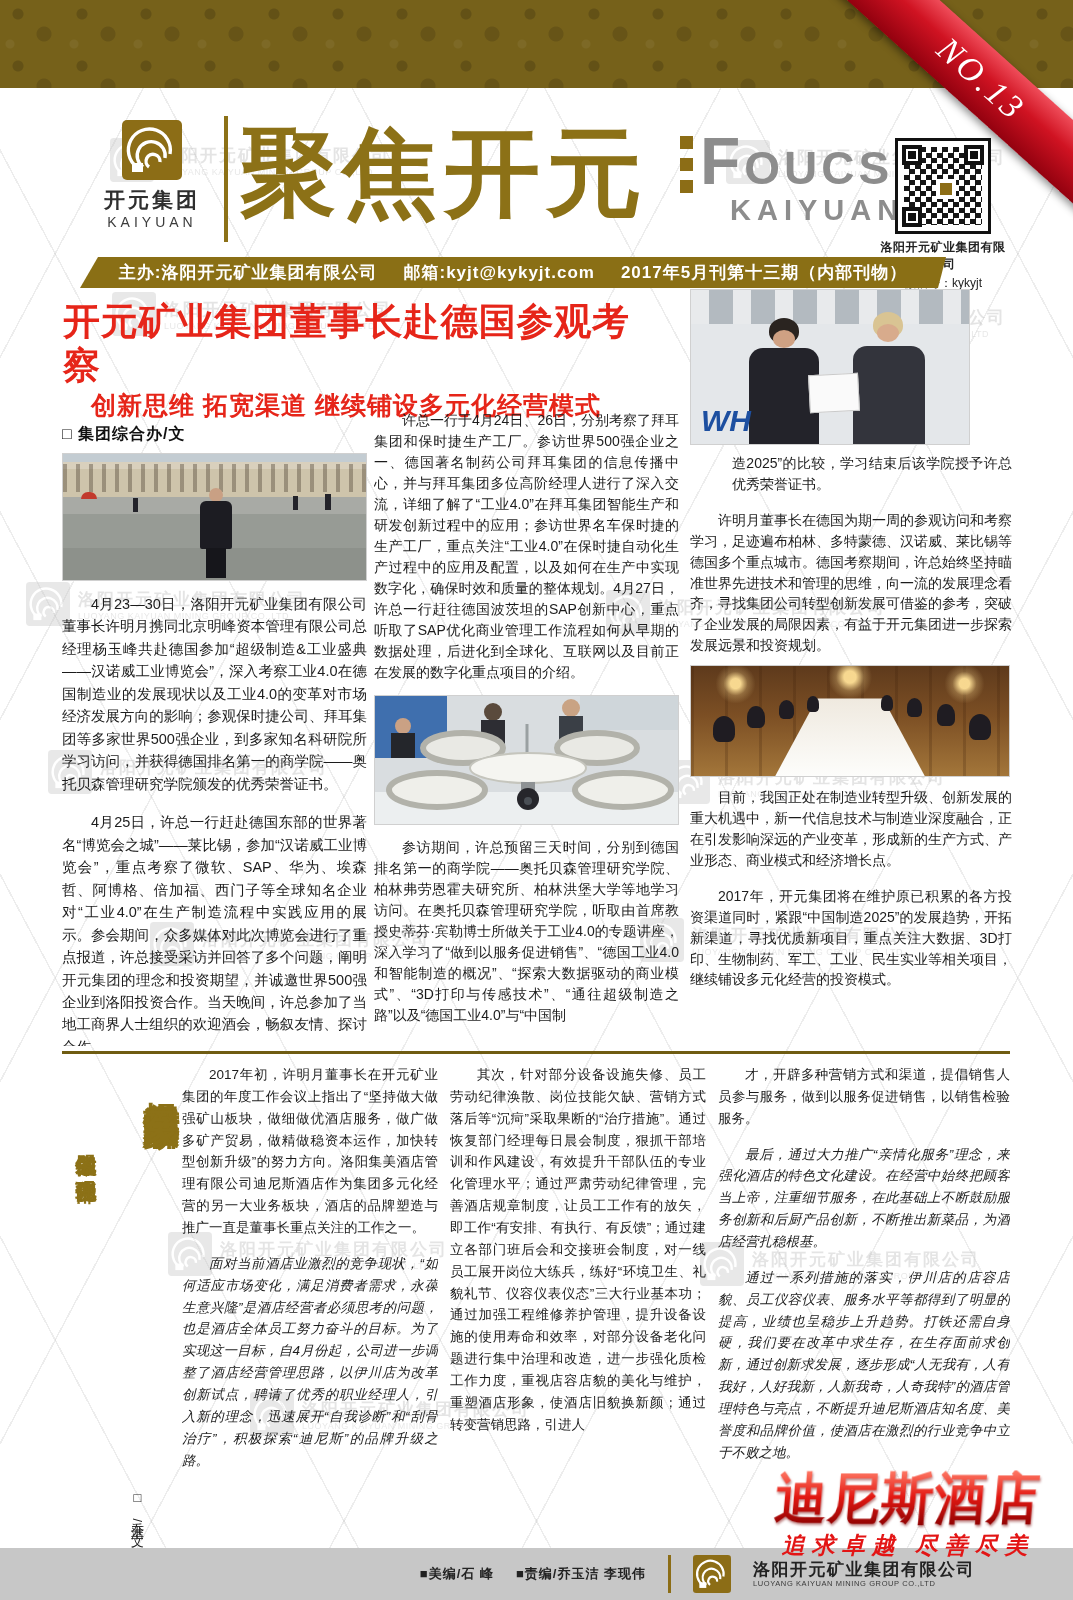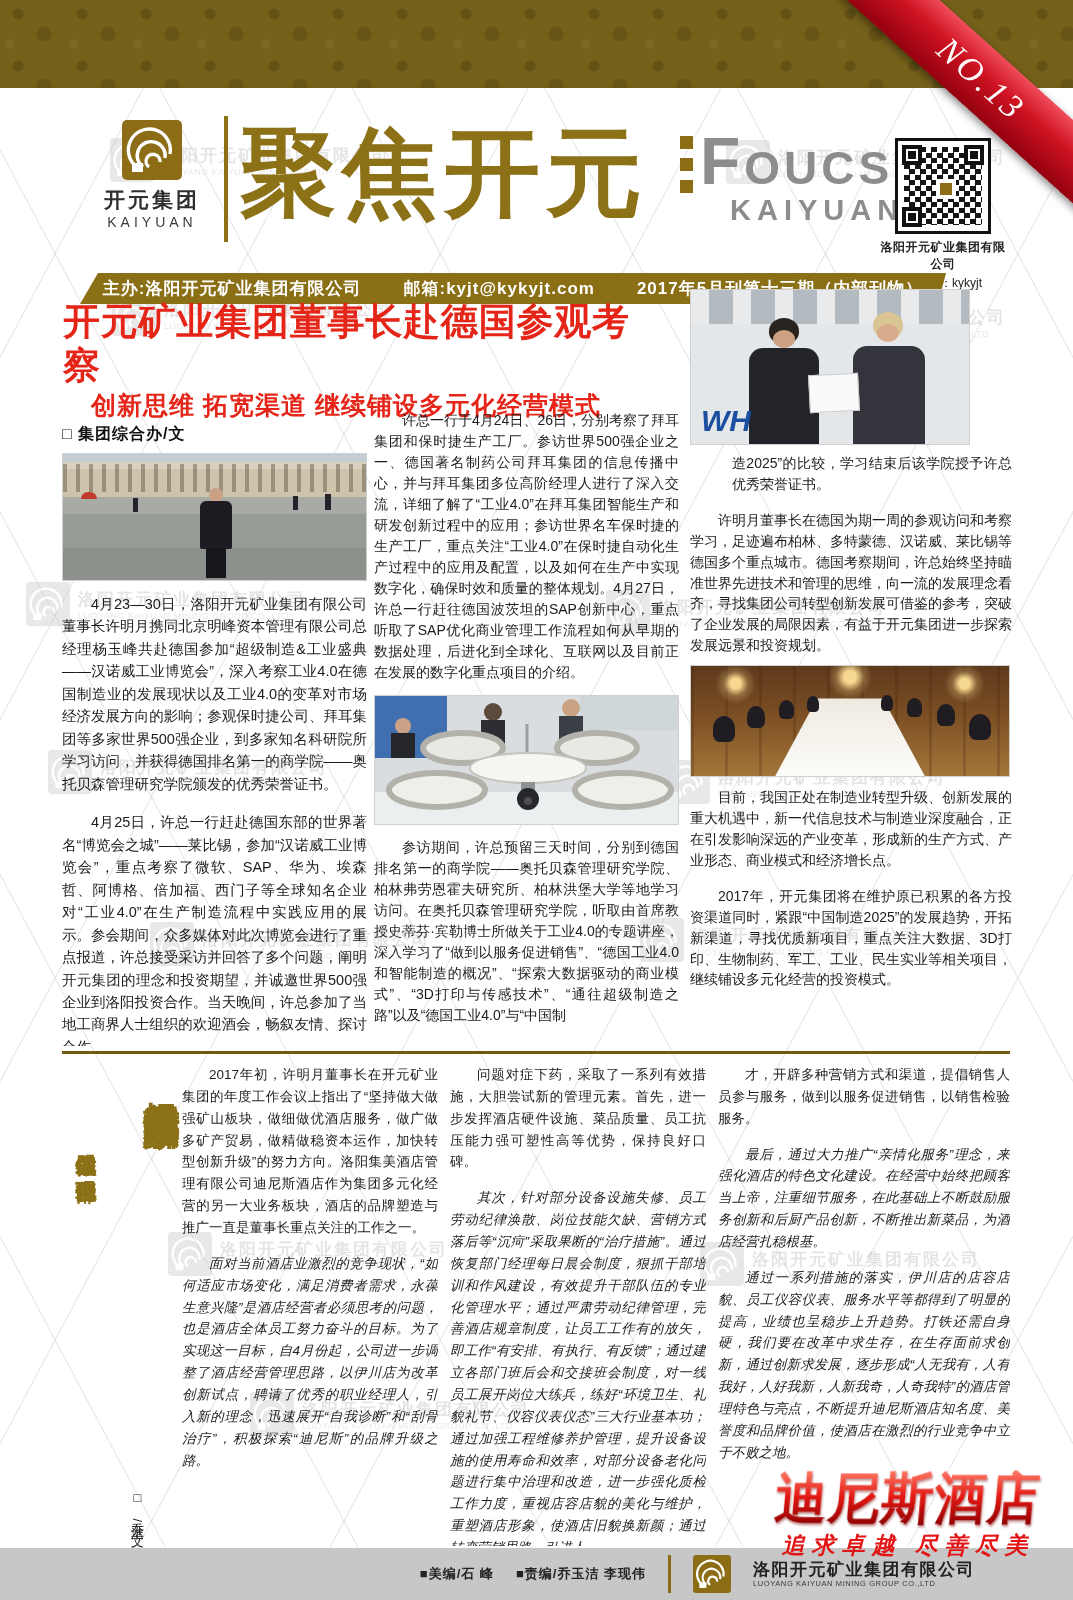--- a/index.html
+++ b/index.html
@@ -55,21 +55,21 @@
   .qr-finder i{position:absolute;inset:2px;background:#111;}
   .qr-f1{left:4px;top:4px}.qr-f2{right:4px;top:4px}.qr-f3{left:4px;bottom:4px}
   .qr-center{position:absolute;left:38px;top:38px;width:20px;height:20px;background:#fff;
     display:flex;align-items:center;justify-content:center;}
   .qr-center i{display:block;width:12px;height:12px;background:#8c6d16;}
   .qr-cap1{font-size:12px;font-weight:bold;color:#222;margin-top:5px;letter-spacing:.5px;}
   .qr-cap2{font-size:12px;color:#222;margin-top:2px;}
   
   .infobar{position:absolute;left:80px;top:257px;width:866px;height:31px;background:#8a6f15;
     clip-path:polygon(18px 0,100% 0,calc(100% - 8px) 100%,0 100%);
-    display:flex;align-items:center;justify-content:center;gap:42px;z-index:5;margin-top:16px;}
+    display:flex;align-items:center;justify-content:center;gap:26px;z-index:5;}
   .infobar span{color:#fff;font-size:17px;font-weight:bold;letter-spacing:1px;}
   
   .a1-head{position:absolute;left:63px;top:300px;width:566px;z-index:5;}
   .a1-title{font-size:37px;font-weight:900;color:#e62519;line-height:1.2;
     text-align:justify;text-align-last:justify;letter-spacing:0;}
   .a1-sub{font-size:25px;font-weight:bold;color:#e62519;text-align:center;letter-spacing:1px;}
   .byline{font-size:16px;font-weight:bold;color:#111;letter-spacing:1px;}
   .col{position:absolute;z-index:5;overflow:hidden;}
   .col p{margin:0;font-size:14.5px;line-height:1.55;text-align:justify;text-indent:2em;color:#1c1c1c;}
   .col p + p, .col .pgap{margin-top:16px;}
@@ -419,21 +419,20 @@
       <span>做细做优服务</span><span class="gap">强化内部管理</span>
     </div>
     <div class="t2-byline">□ 乔玉洁/文</div>
   </div>
 
   <div class="bcol b1">
     <p>2017年初，许明月董事长在开元矿业集团的年度工作会议上指出了“坚持做大做强矿山板块，做细做优酒店服务，做广做多矿产贸易，做精做稳资本运作，加快转型创新升级”的努力方向。洛阳集美酒店管理有限公司迪尼斯酒店作为集团多元化经营的另一大业务板块，酒店的品牌塑造与推广一直是董事长重点关注的工作之一。</p>
     <p>面对当前酒店业激烈的竞争现状，“如何适应市场变化，满足消费者需求，永葆生意兴隆”是酒店经营者必须思考的问题，也是酒店全体员工努力奋斗的目标。为了实现这一目标，自4月份起，公司进一步调整了酒店经营管理思路，以伊川店为改革创新试点，聘请了优秀的职业经理人，引入新的理念，迅速展开“自我诊断”和“刮骨治疗”，积极探索“迪尼斯”的品牌升级之路。</p>
   </div>
   <div class="bcol b2">
-    <p>问题对症下药，采取了一系列有效措施，大胆尝试新的管理元素。首先，进一步发挥酒店硬件设施、菜品质量、员工抗压能力强可塑性高等优势，保持良好口碑。</p>
     <p>其次，针对部分设备设施失修、员工劳动纪律涣散、岗位技能欠缺、营销方式落后等“沉疴”采取果断的“治疗措施”。通过恢复部门经理每日晨会制度，狠抓干部培训和作风建设，有效提升干部队伍的专业化管理水平；通过严肃劳动纪律管理，完善酒店规章制度，让员工工作有的放矢，即工作“有安排、有执行、有反馈”；通过建立各部门班后会和交接班会制度，对一线员工展开岗位大练兵，练好“环境卫生、礼貌礼节、仪容仪表仪态”三大行业基本功；通过加强工程维修养护管理，提升设备设施的使用寿命和效率，对部分设备老化问题进行集中治理和改造，进一步强化质检工作力度，重视店容店貌的美化与维护，重塑酒店形象，使酒店旧貌换新颜；通过转变营销思路，引进人</p>
   </div>
   <div class="bcol b3">
     <p>才，开辟多种营销方式和渠道，提倡销售人员参与服务，做到以服务促进销售，以销售检验服务。</p>
     <p>最后，通过大力推广“亲情化服务”理念，来强化酒店的特色文化建设。在经营中始终把顾客当上帝，注重细节服务，在此基础上不断鼓励服务创新和后厨产品创新，不断推出新菜品，为酒店经营扎稳根基。</p>
     <p>通过一系列措施的落实，伊川店的店容店貌、员工仪容仪表、服务水平等都得到了明显的提高，业绩也呈稳步上升趋势。打铁还需自身硬，我们要在改革中求生存，在生存面前求创新，通过创新求发展，逐步形成“人无我有，人有我好，人好我新，人新我奇，人奇我特”的酒店管理特色与亮点，不断提升迪尼斯酒店知名度、美誉度和品牌价值，使酒店在激烈的行业竞争中立于不败之地。</p>
   </div>
 
   <div class="hotel">
     <div class="hotel-name">迪尼斯酒店</div>

